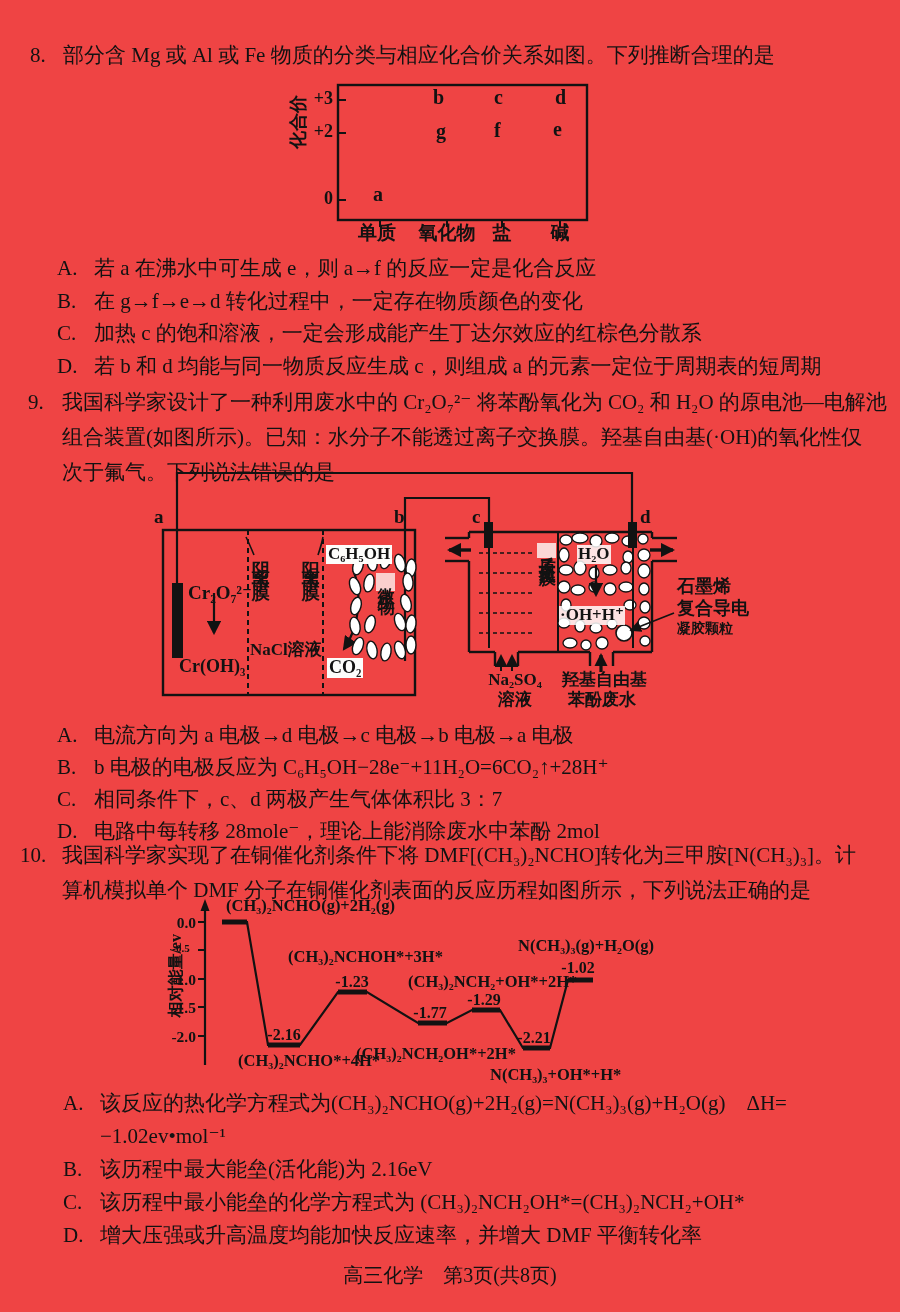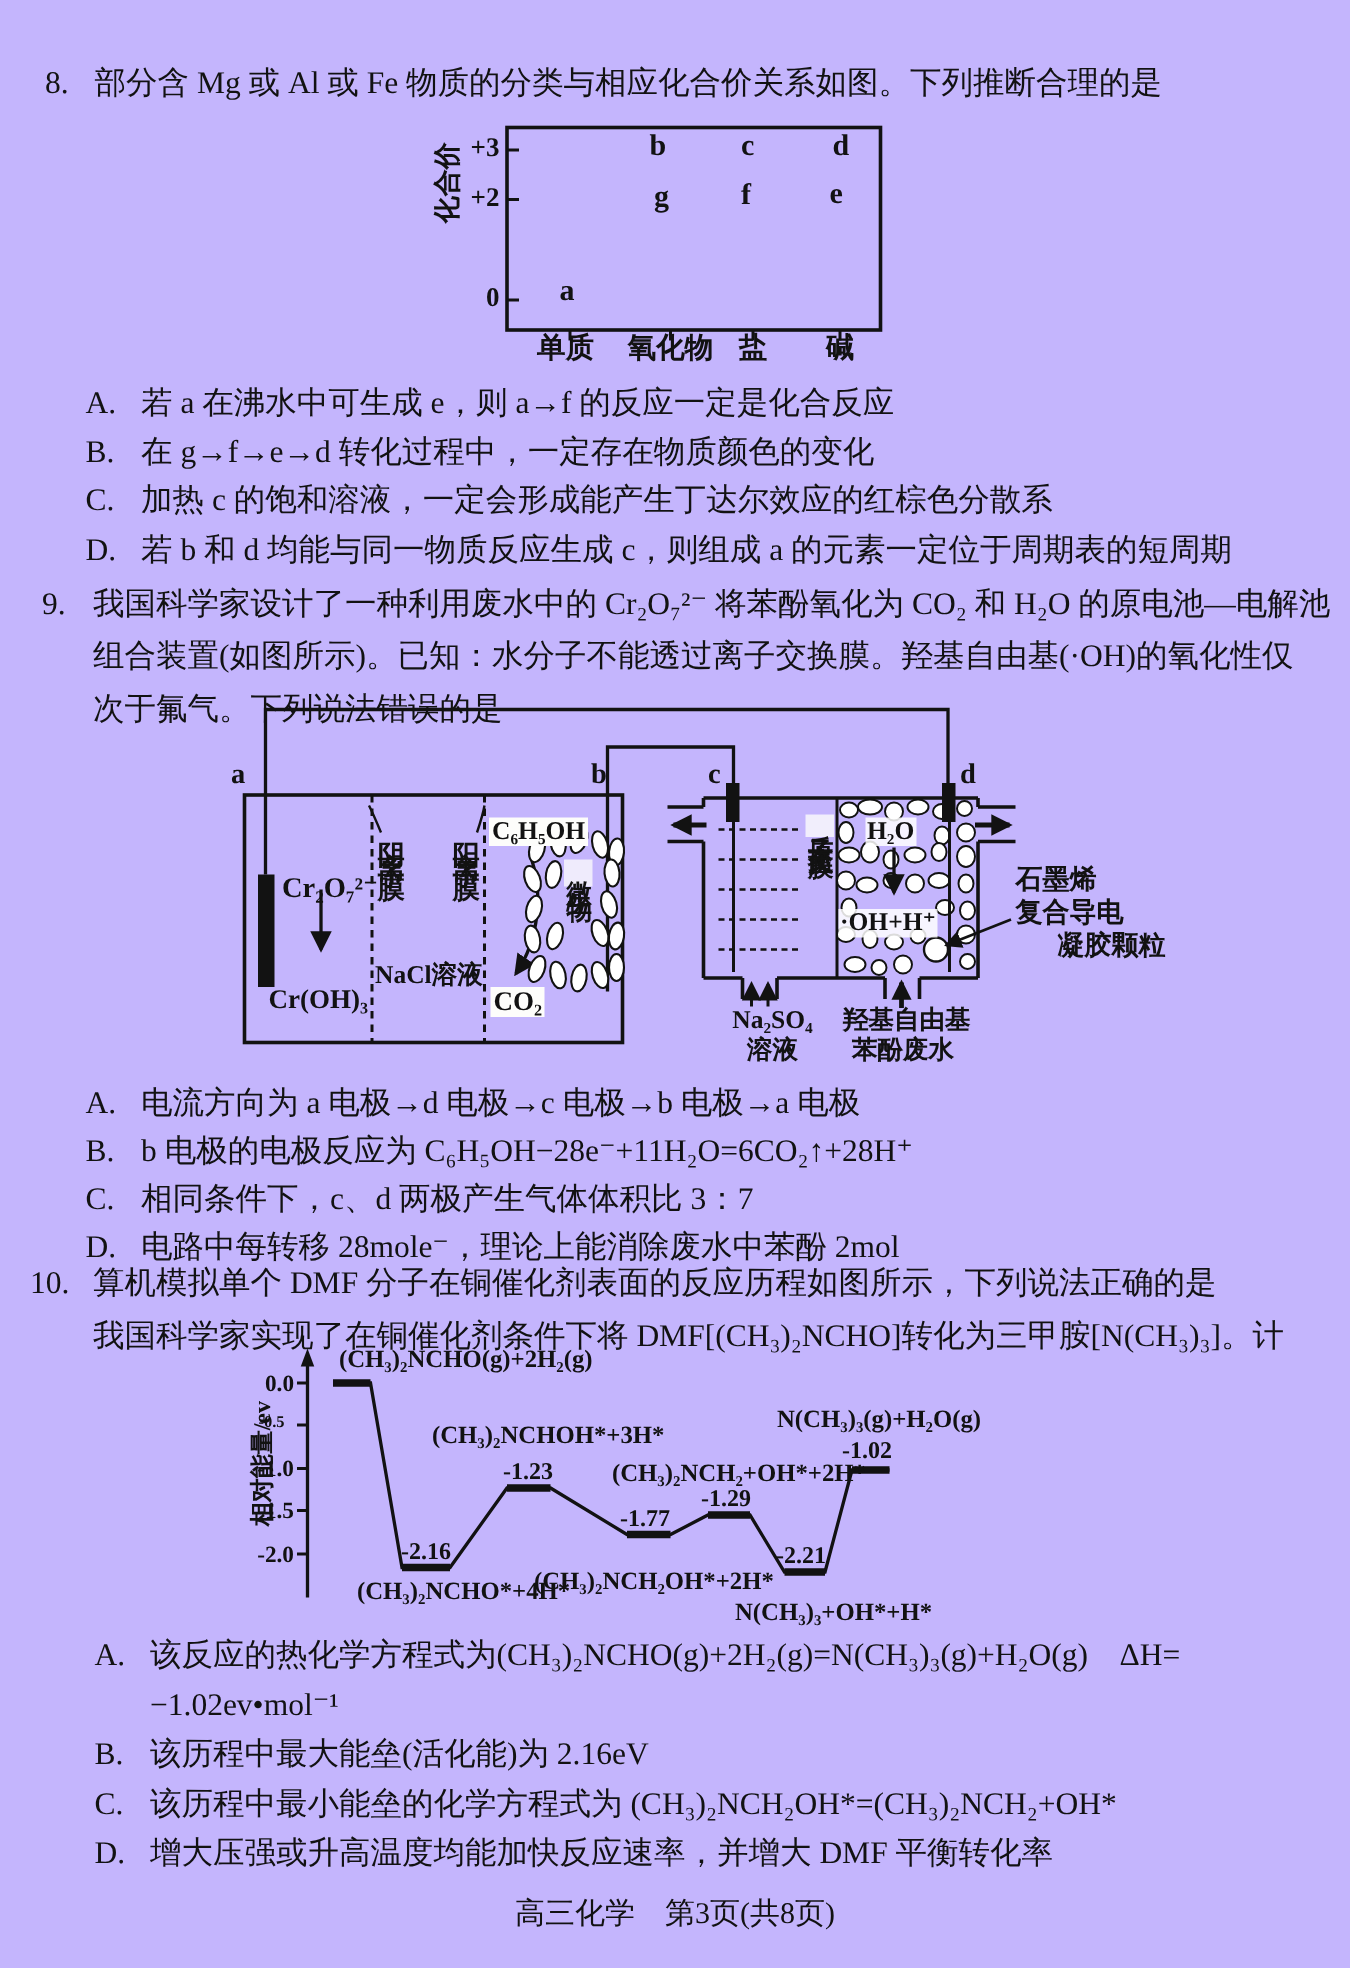--- a/index.html
+++ b/index.html
@@ -1,16 +1,16 @@
 <!DOCTYPE html>
 <html><head>
 <meta charset="utf-8">
 <style>
   html,body{margin:0;padding:0;background:#e8e8e8;}
-  .page{position:relative;width:900px;height:1312px;background:#c4b5fd;color:#121212;
+  .page{position:relative;width:900px;height:1312px;background:#ef4444;color:#121212;
         font-family:"Liberation Serif","DejaVu Serif","DejaVu Sans",serif;overflow:hidden;}
   .abs{position:absolute;}
   .stem{font-size:21px;line-height:35px;}
   .qnum{position:absolute;left:0;top:0;}
   .opts{font-size:21px;}
   .opt{display:flex;line-height:32.7px;}
   .opt .ol{width:37px;flex:0 0 37px;}
   .opt .ot{flex:1;white-space:pre-wrap;}
   .dlab{position:absolute;font-weight:bold;font-size:17px;white-space:nowrap;line-height:1.1;}
   .vtext{writing-mode:vertical-rl;text-orientation:upright;}
@@ -227,21 +227,21 @@
       <div class="dlab vtext" style="left:150px;top:82px;font-size:18px;letter-spacing:7px;">阳离子膜</div>
       <div class="dlab" style="left:100px;top:176px;font-size:17px;">NaCl溶液</div>
       <div class="dlab" style="left:176px;top:80px;font-size:17px;background:#fdfdfb;padding:0 2px;">C₆H₅OH</div>
       <div class="dlab" style="left:177px;top:193px;font-size:18px;background:#fdfdfb;padding:0 2px;">CO₂</div>
       <div class="dlab vtext" style="left:226px;top:108px;font-size:17px;letter-spacing:6px;background:rgba(253,253,251,0.75);">微生物</div>
       <div class="dlab vtext" style="left:387px;top:78px;font-size:17px;letter-spacing:3px;background:rgba(253,253,251,0.8);">质子交换膜</div>
       <div class="dlab" style="left:427px;top:80px;font-size:17px;background:rgba(255,255,255,0.85);padding:0 1px;">H₂O</div>
       <div class="dlab" style="left:409px;top:141px;font-size:17px;background:rgba(255,255,255,0.85);padding:0 1px;">·OH+H⁺</div>
       <div class="dlab" style="left:527px;top:112px;font-size:18px;">石墨烯</div>
       <div class="dlab" style="left:527px;top:134px;font-size:18px;">复合导电</div>
-      <div class="dlab" style="left:527px;top:156px;font-size:18px;margin-left:28px;">凝胶颗粒</div>
+      <div class="dlab" style="left:527px;top:156px;font-size:14px;">凝胶颗粒</div>
       <div class="dlab ctr" style="left:325px;top:206px;width:80px;font-size:17px;">Na₂SO₄</div>
       <div class="dlab ctr" style="left:325px;top:226px;width:80px;font-size:17px;">溶液</div>
       <div class="dlab ctr" style="left:412px;top:206px;width:80px;font-size:17px;">羟基自由基</div>
       <div class="dlab ctr" style="left:412px;top:226px;width:80px;font-size:17px;">苯酚废水</div>
     </div>
 
     <div class="abs opts" style="left:57px;top:719px;width:830px;line-height:32px;">
       <div class="opt" style="line-height:32px;">
           <span class="ol">A.</span>
           <span class="ot">电流方向为 a 电极→d 电极→c 电极→b 电极→a 电极</span>
@@ -257,22 +257,22 @@
       <div class="opt" style="line-height:32px;">
           <span class="ol">D.</span>
           <span class="ot">电路中每转移 28mole⁻，理论上能消除废水中苯酚 2mol</span>
         </div>
     </div>
   </section>
 
   <section>
     <div class="abs" style="left:20px;top:838px;width:868px;">
       <span class="qnum stem">10.</span>
+      <div class="stem" style="margin-left:42px;">我国科学家实现了在铜催化剂条件下将 DMF[(CH₃)₂NCHO]转化为三甲胺[N(CH₃)₃]。计</div>
       <div class="stem" style="margin-left:42px;">算机模拟单个 DMF 分子在铜催化剂表面的反应历程如图所示，下列说法正确的是</div>
-      <div class="stem" style="margin-left:42px;">我国科学家实现了在铜催化剂条件下将 DMF[(CH₃)₂NCHO]转化为三甲胺[N(CH₃)₃]。计</div>
     </div>
 
     <div class="abs" style="left:160px;top:895px;width:580px;height:196px;">
       <svg width="580" height="196" viewBox="0 0 580 196">
         <line x1="45" y1="170" x2="45" y2="13" stroke="#121212" stroke-width="2.2"></line>
         <polygon points="45,4 40.5,16 49.5,16" fill="#121212"></polygon>
         <g stroke="#121212" stroke-width="2">
           <line x1="38" y1="27" x2="45" y2="27"></line>
             <line x1="38" y1="55" x2="45" y2="55"></line>
           <line x1="38" y1="84" x2="45" y2="84"></line>

